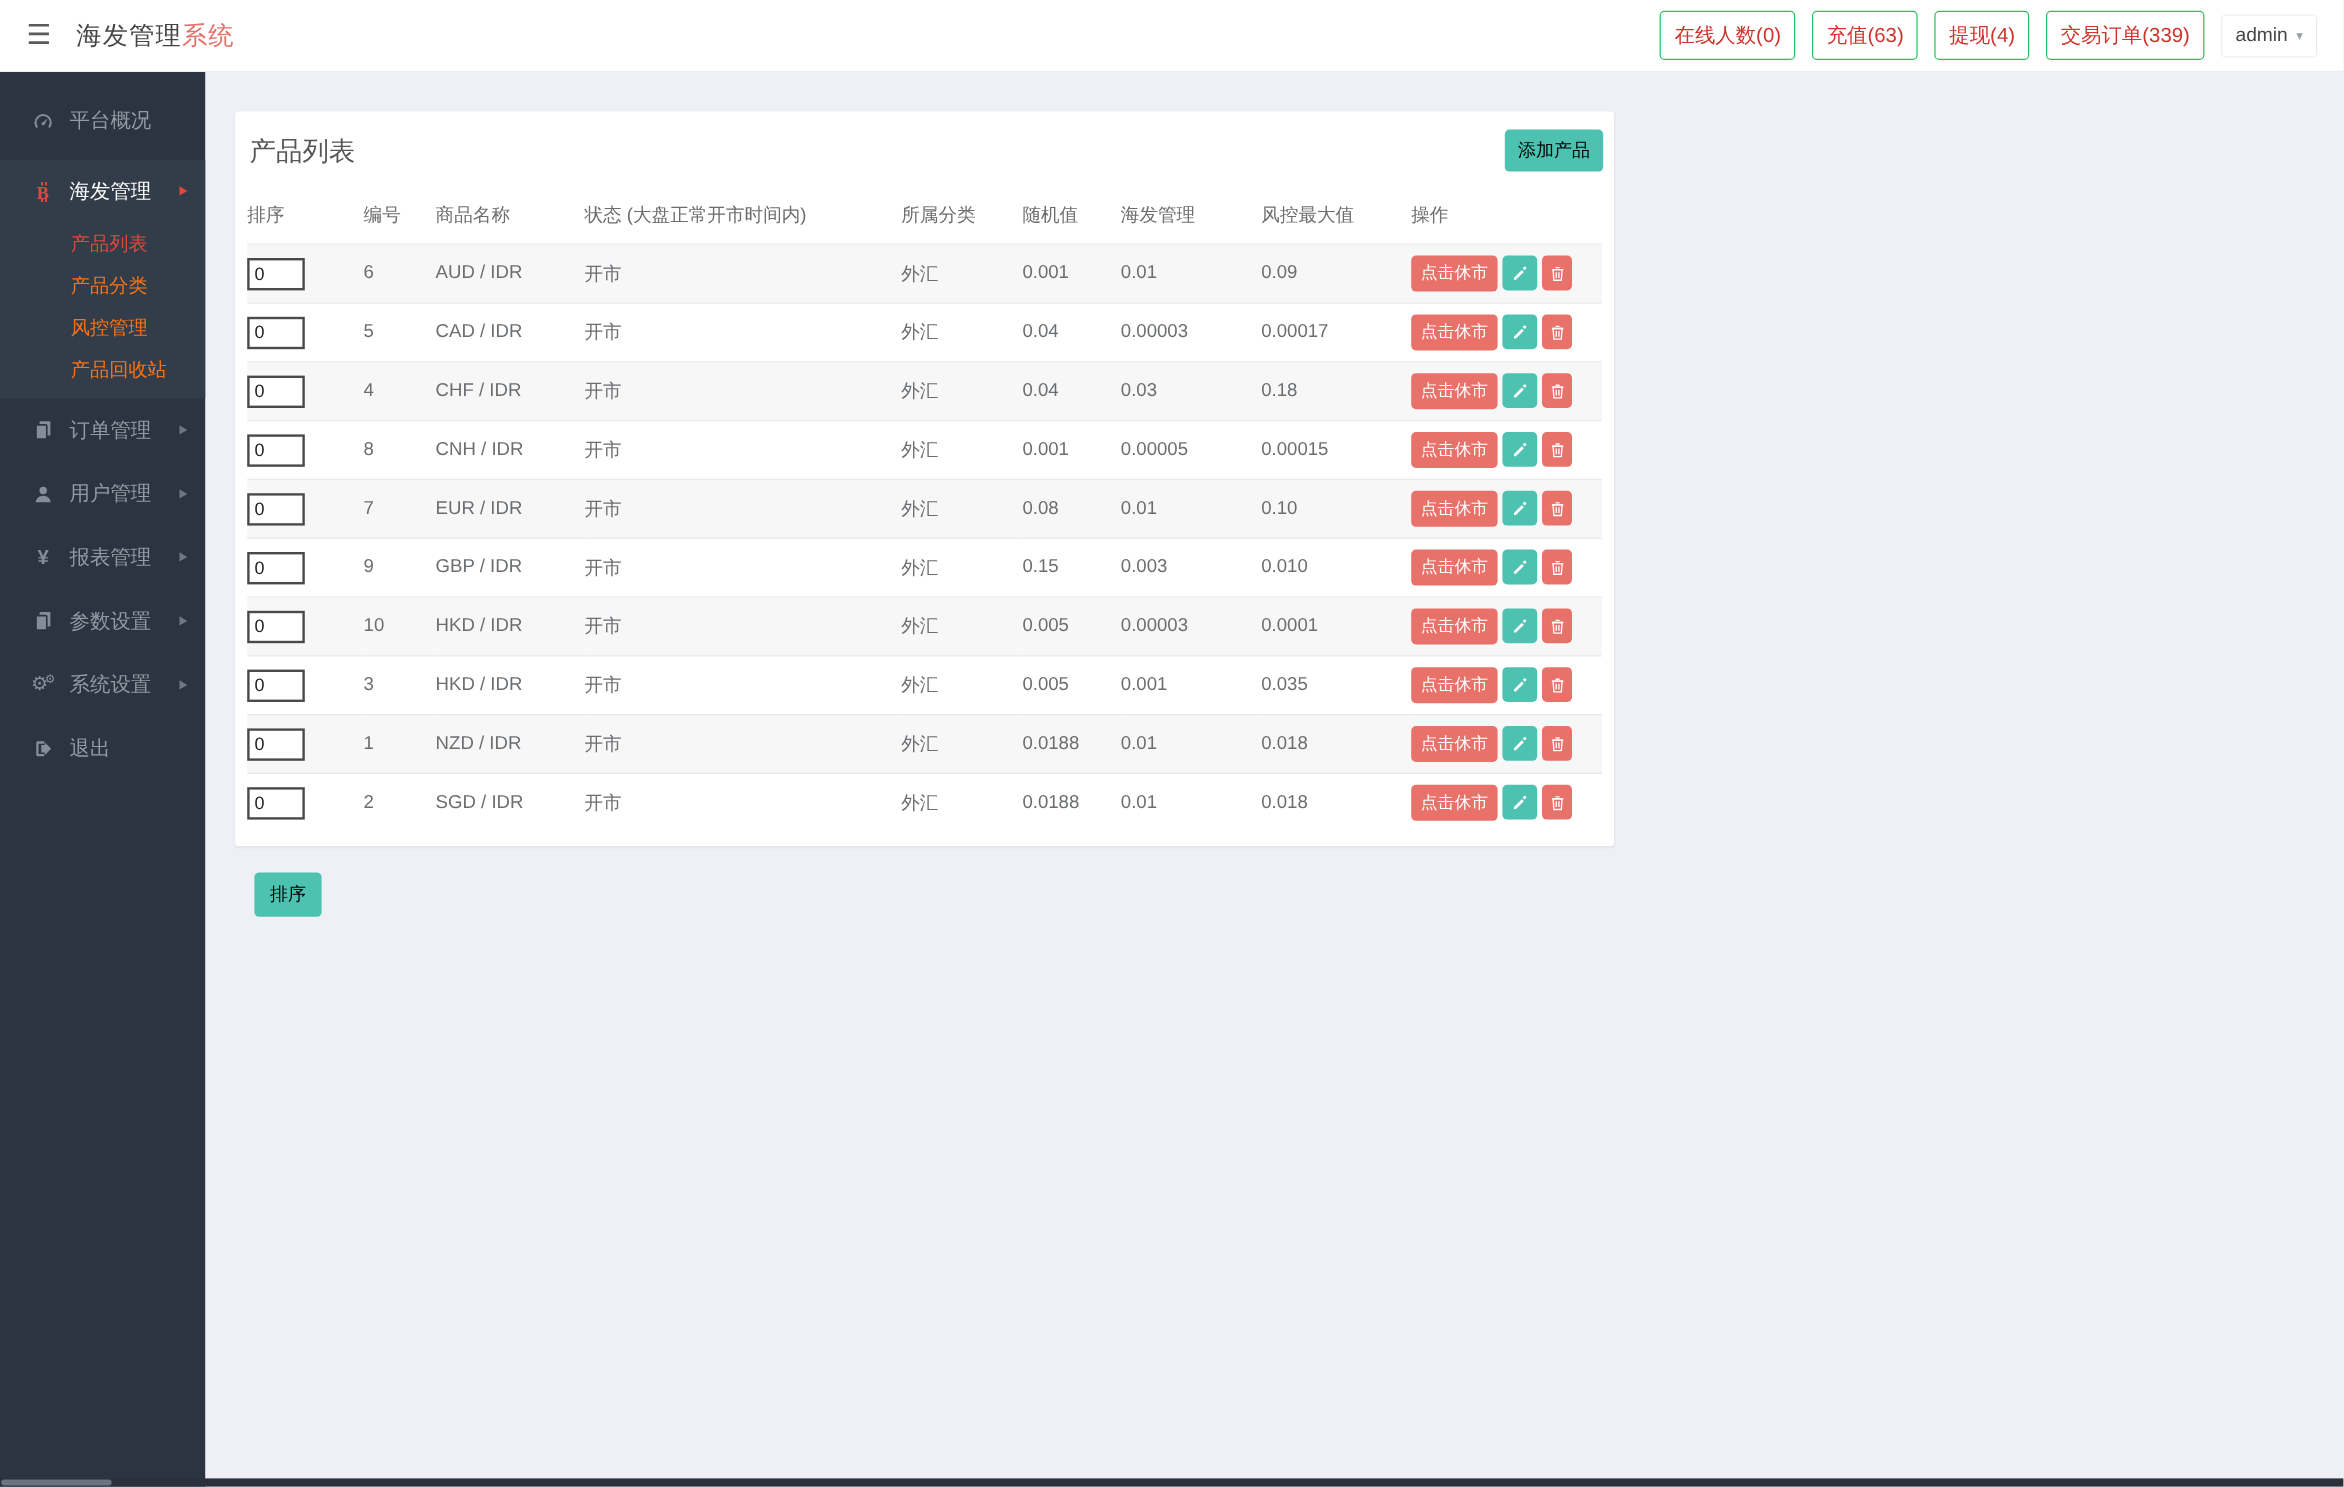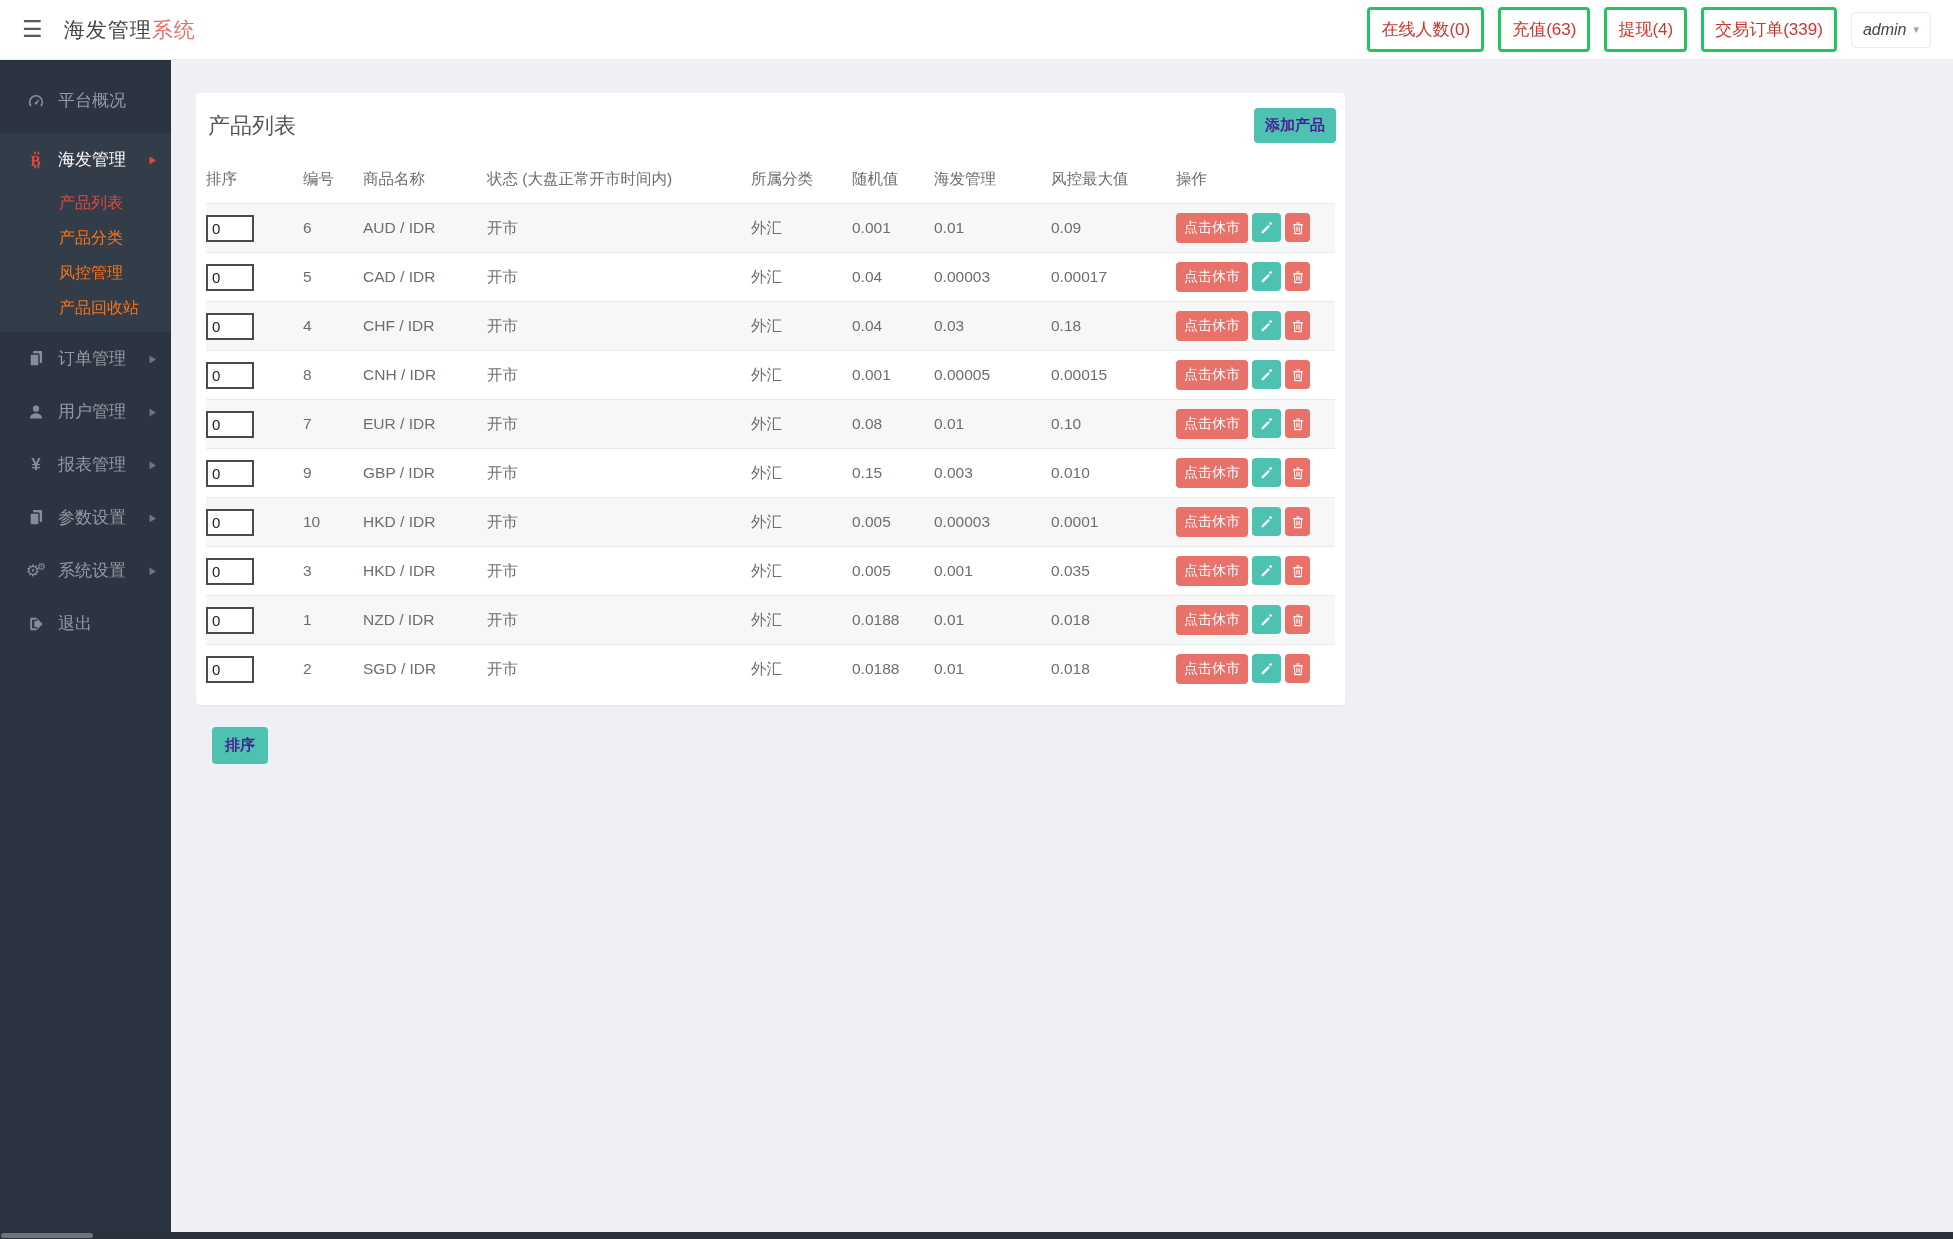--- a/index.html
+++ b/index.html
@@ -15,27 +15,27 @@
   .topbar {
     position: absolute; top: 0; left: 0; right: 0; height: 60px;
     background: #ffffff; border-bottom: 1px solid #ededed;
     display: flex; align-items: center; z-index: 20;
   }
   .hamburger { margin-left: 22px; font-size: 23px; color: #5a5a5a; cursor: pointer; line-height: 1; }
   .brand { margin-left: 21px; font-size: 21px; color: #454545; letter-spacing: 1px; }
   .brand .brand-red { color: #e4706a; }
   .topbar-right { margin-left: auto; margin-right: 22px; display: flex; align-items: center; gap: 14px; }
   .stat-btn {
-    color: #ce352d; background: #fff; border: 3px solid #22c55e; border-radius: 4px;
+    color: #ce352d; background: #fff; border: 1px solid #22c55e; border-radius: 4px;
     padding: 8px 11px; font-size: 17px; cursor: pointer; box-shadow: 0 1px 1px rgba(0,0,0,.03);
     white-space: nowrap;
   }
   .user-btn {
     color: #474747; background: #fff; border: 1px solid #ececec; border-radius: 4px;
-    padding: 8px 11px; font-size: 16px; cursor: pointer; display: flex; align-items: center; gap: 7px; font-style: italic;
+    padding: 8px 11px; font-size: 16px; cursor: pointer; display: flex; align-items: center; gap: 7px;
   }
   .caret { font-size: 11px; color: #9aa0a6; }
   
   .sidebar {
     position: absolute; top: 60px; left: 0; bottom: 0; width: 171px;
     background: #2b3440; padding-top: 14px; z-index: 10;
   }
   .side-group.expanded { background: #333d49; margin-top: 6px; padding-bottom: 6px; }
   .side-item {
     height: 53px; display: flex; align-items: center; padding: 0 14px 0 23px;
@@ -53,22 +53,22 @@
   .sub-item.active { color: #e0483e; }
   .gear-big { font-size: 16px; line-height: 1; }
   .gear-small { font-size: 10px; line-height: 1; margin-left: -3px; margin-top: -8px; }
   .yen-glyph { font-size: 17px; font-weight: bold; }
   
   .main { position: absolute; left: 180px; top: 60px; right: 0; bottom: 0; padding: 33px 0 0 16px; }
   .card { width: 1149px; background: #fff; border-radius: 3px; box-shadow: 0 1px 2px rgba(0,0,0,.05); }
   .card-header { display: flex; align-items: center; justify-content: space-between; padding: 15px 9px 13px 12px; }
   .card-title { font-size: 22px; color: #565656; font-weight: normal; }
   .btn-teal {
-    background: #4dc2b1; color: #4c1d95; border: none; border-radius: 4px;
-    padding: 8px 11px; font-size: 15px; cursor: pointer; font-weight: bold;
+    background: #4dc2b1; color: #000000; border: none; border-radius: 4px;
+    padding: 8px 11px; font-size: 15px; cursor: pointer;
   }
   .card-body { padding: 0 10px 12px 10px; }
   table { width: 100%; border-collapse: collapse; table-layout: fixed; }
   th {
     text-align: left; font-weight: normal; color: #6d6d6d; font-size: 15.5px;
     padding: 13px 2px 13px 0; border-bottom: 1px solid #e7eaec; white-space: nowrap;
   }
   td { padding: 9px 2px 9px 0; font-size: 15.5px; color: #6b6e70; border-top: 1px solid #e7eaec; white-space: nowrap; }
   tbody tr:first-child td { border-top: none; }
   tbody tr:nth-child(odd) { background: #f7f7f8; }

